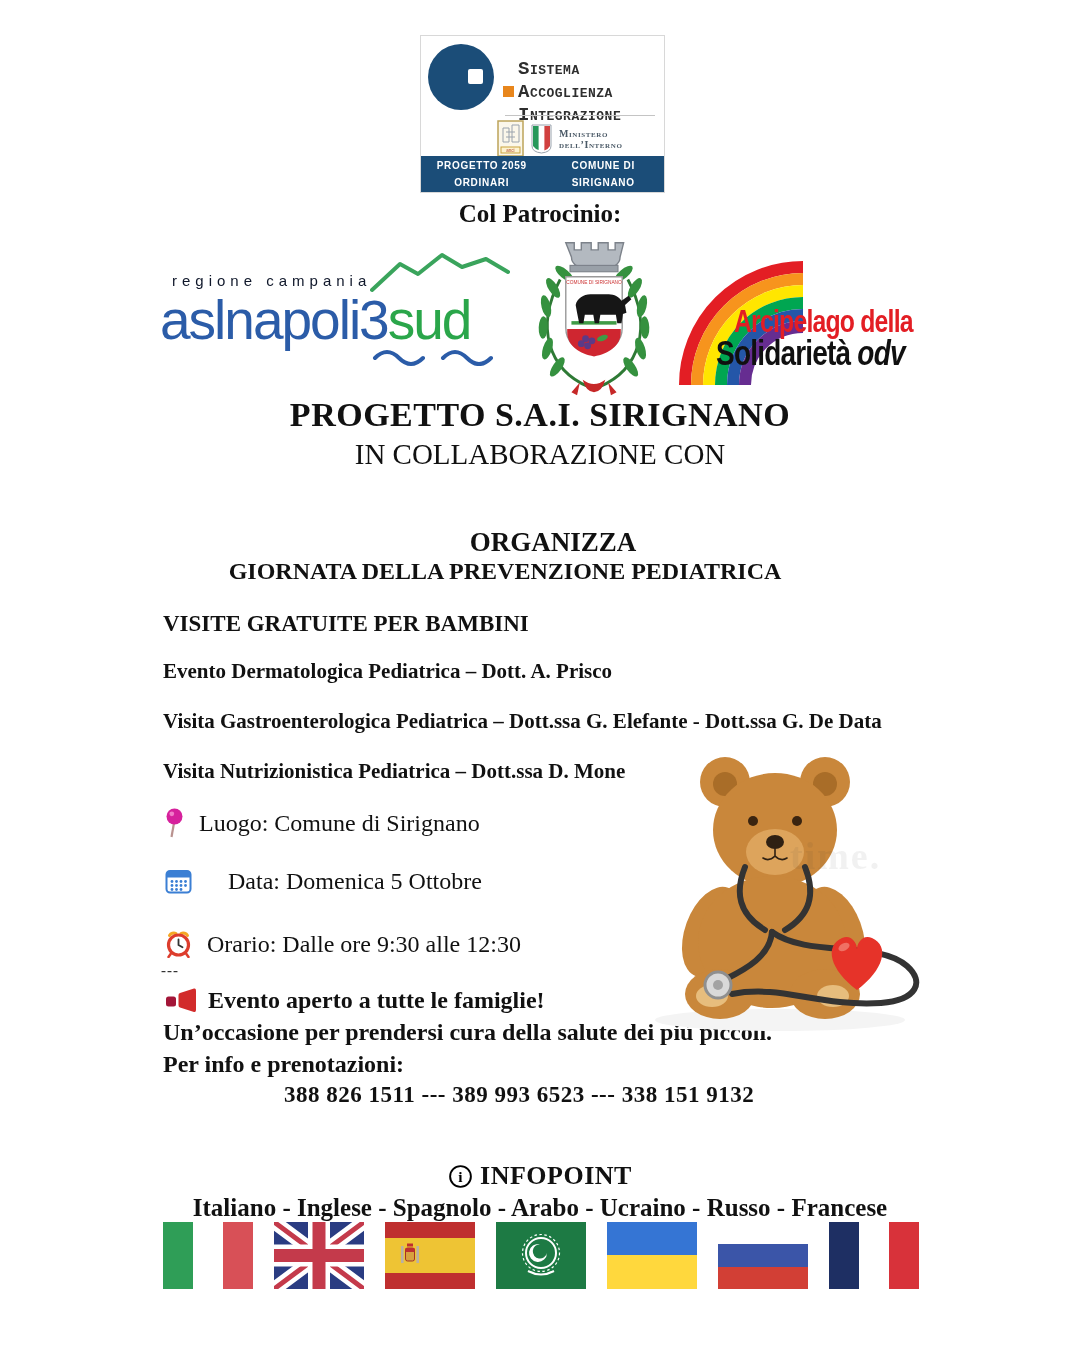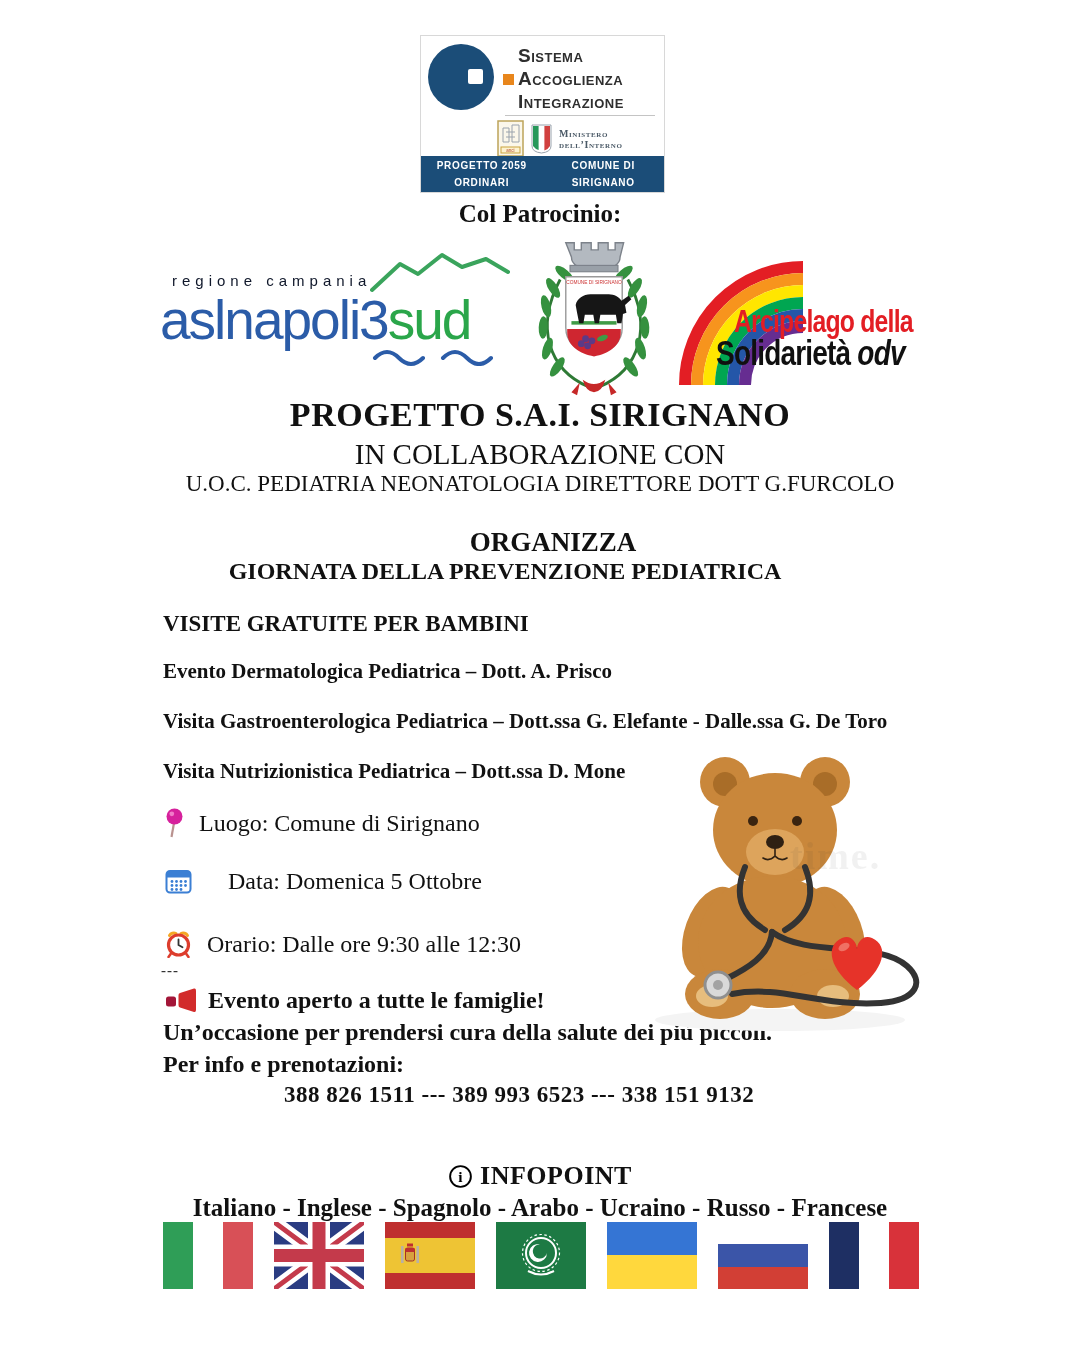--- a/index.html
+++ b/index.html
@@ -8,21 +8,21 @@
   .abs{position:absolute;}
   .ctr{left:0;width:100%;text-align:center;}
   .nowrap{white-space:nowrap;}
 
   
   .sai-box{left:420px;top:35px;width:245px;height:158px;border:1px solid #d8d8d8;
            box-sizing:border-box;background:#fff;}
   .sai-circle{position:absolute;left:7px;top:8px;width:66px;height:66px;border-radius:50%;
               background:#1b4d78;}
   .sai-sq{position:absolute;right:11px;top:25px;width:15px;height:15px;background:#fff;border-radius:2px;}
-  .sai-titles{position:absolute;left:82px;top:8px;font-family:Liberation Sans, sans-serif;}
+  .sai-titles{position:absolute;left:82px;top:22px;font-family:Liberation Mono, monospace;}
   .sai-line{font-variant:small-caps;font-weight:bold;font-size:19px;line-height:23px;
             color:#2e2e2e;letter-spacing:.5px;padding-left:15px;}
   .sai-line.bullet{padding-left:0;}
   .orange-sq{display:inline-block;width:11px;height:11px;background:#e8861c;margin-right:4px;}
   .sai-rule{position:absolute;left:84px;top:79px;width:150px;border-top:1px solid #c4c4c4;}
   .sai-mid{position:absolute;left:76px;top:84px;display:flex;align-items:center;gap:7px;}
   .ministry{font-variant:small-caps;font-weight:bold;font-size:10px;line-height:11px;
             color:#4b5a67;letter-spacing:.6px;}
   .sai-bar{position:absolute;left:0;bottom:0;width:100%;height:36px;background:#1b4d78;display:flex;}
   .sai-bar .col{flex:1;display:flex;flex-direction:column;justify-content:center;align-items:center;
@@ -206,27 +206,26 @@
       <path d="M43,145 A82,82 0 0 1 125,63" fill="none" stroke="#00a651" stroke-width="12"></path>
       <path d="M55,145 A70,70 0 0 1 125,75" fill="none" stroke="#2456a8" stroke-width="12"></path>
       <path d="M67,145 A58,58 0 0 1 125,87" fill="none" stroke="#662d91" stroke-width="12"></path>
     </svg>
     <div class="arci-t1">Arcipelago della</div>
     <div class="arci-t2"><span>Solidarietà </span><i>odv</i></div>
   </div>
 
   <div class="abs ctr t1">PROGETTO S.A.I. SIRIGNANO</div>
   <div class="abs ctr t2">IN COLLABORAZIONE CON</div>
-  <div class="abs ctr t3">U.O.C. PEDIATRIA NEONATOLOGIA DIRETTORE DOTT G.FURCOLO</div>
   <div class="abs ctr org1">ORGANIZZA</div>
   <div class="abs org2">GIORNATA DELLA PREVENZIONE PEDIATRICA</div>
 
   <div class="abs vh">VISITE GRATUITE PER BAMBINI</div>
   <div class="abs vi1 visit">Evento Dermatologica Pediatrica – Dott. A. Prisco</div>
-  <div class="abs vi2 visit">Visita Gastroenterologica Pediatrica – Dott.ssa G. Elefante - Dalle.ssa G. De Toro</div>
+  <div class="abs vi2 visit">Visita Gastroenterologica Pediatrica – Dott.ssa G. Elefante - Dott.ssa G. De Data</div>
   <div class="abs vi3 visit">Visita Nutrizionistica Pediatrica – Dott.ssa D. Mone</div>
 
   <div class="abs drow r-luogo">
     <svg width="19" height="31" viewBox="0 0 19 31">
       <line x1="9" y1="15" x2="6.5" y2="29" stroke="#b9928f" stroke-width="2.2"></line>
       <circle cx="9.5" cy="8.5" r="8" fill="#d6219c"></circle>
       <circle cx="6.8" cy="5.8" r="2.4" fill="#f07cc8"></circle>
     </svg>
     <span>Luogo: Comune di Sirignano</span>
   </div>

